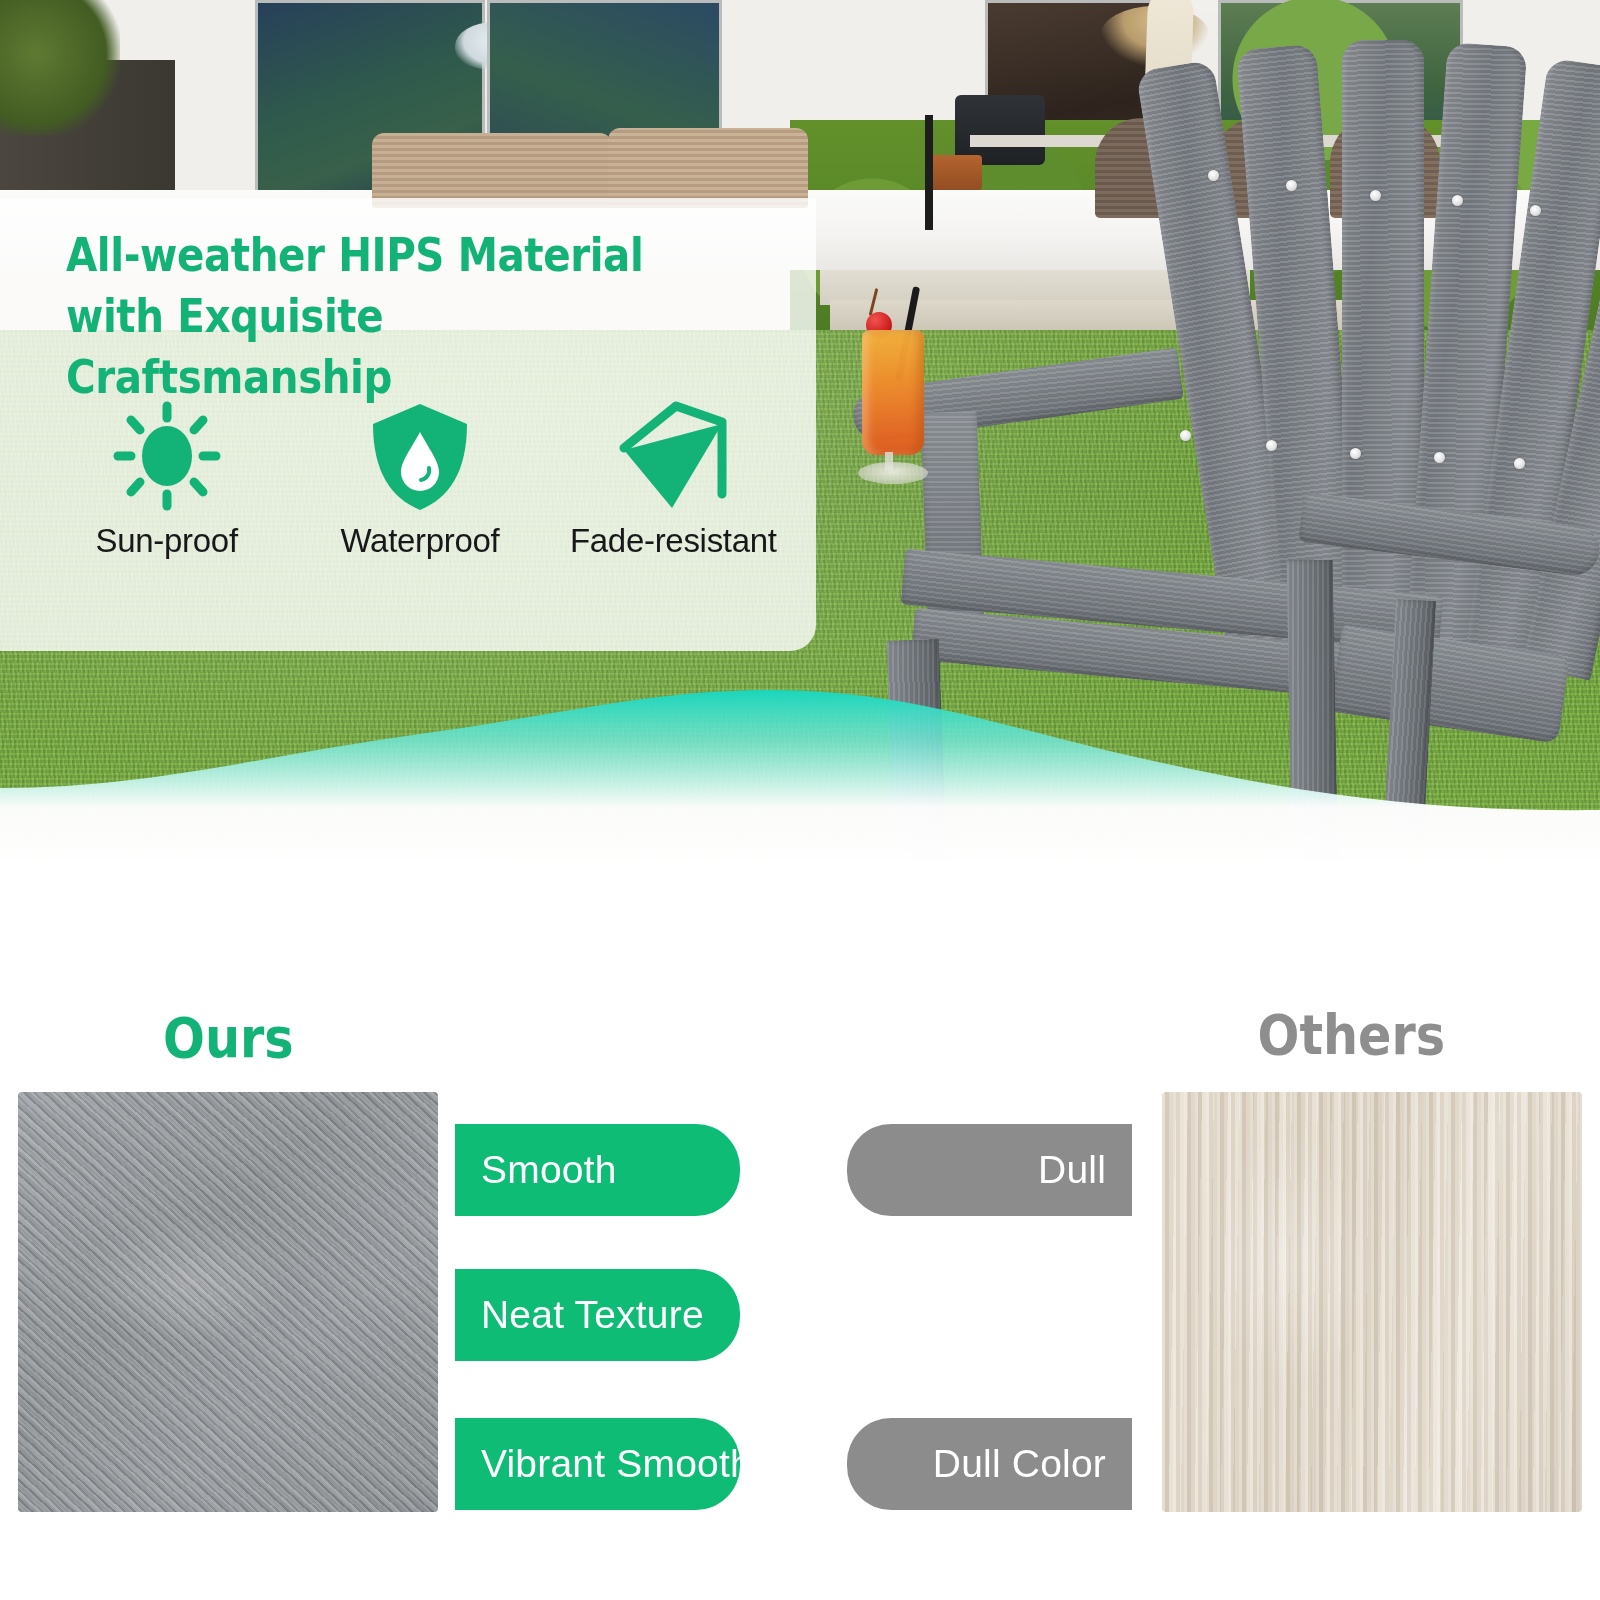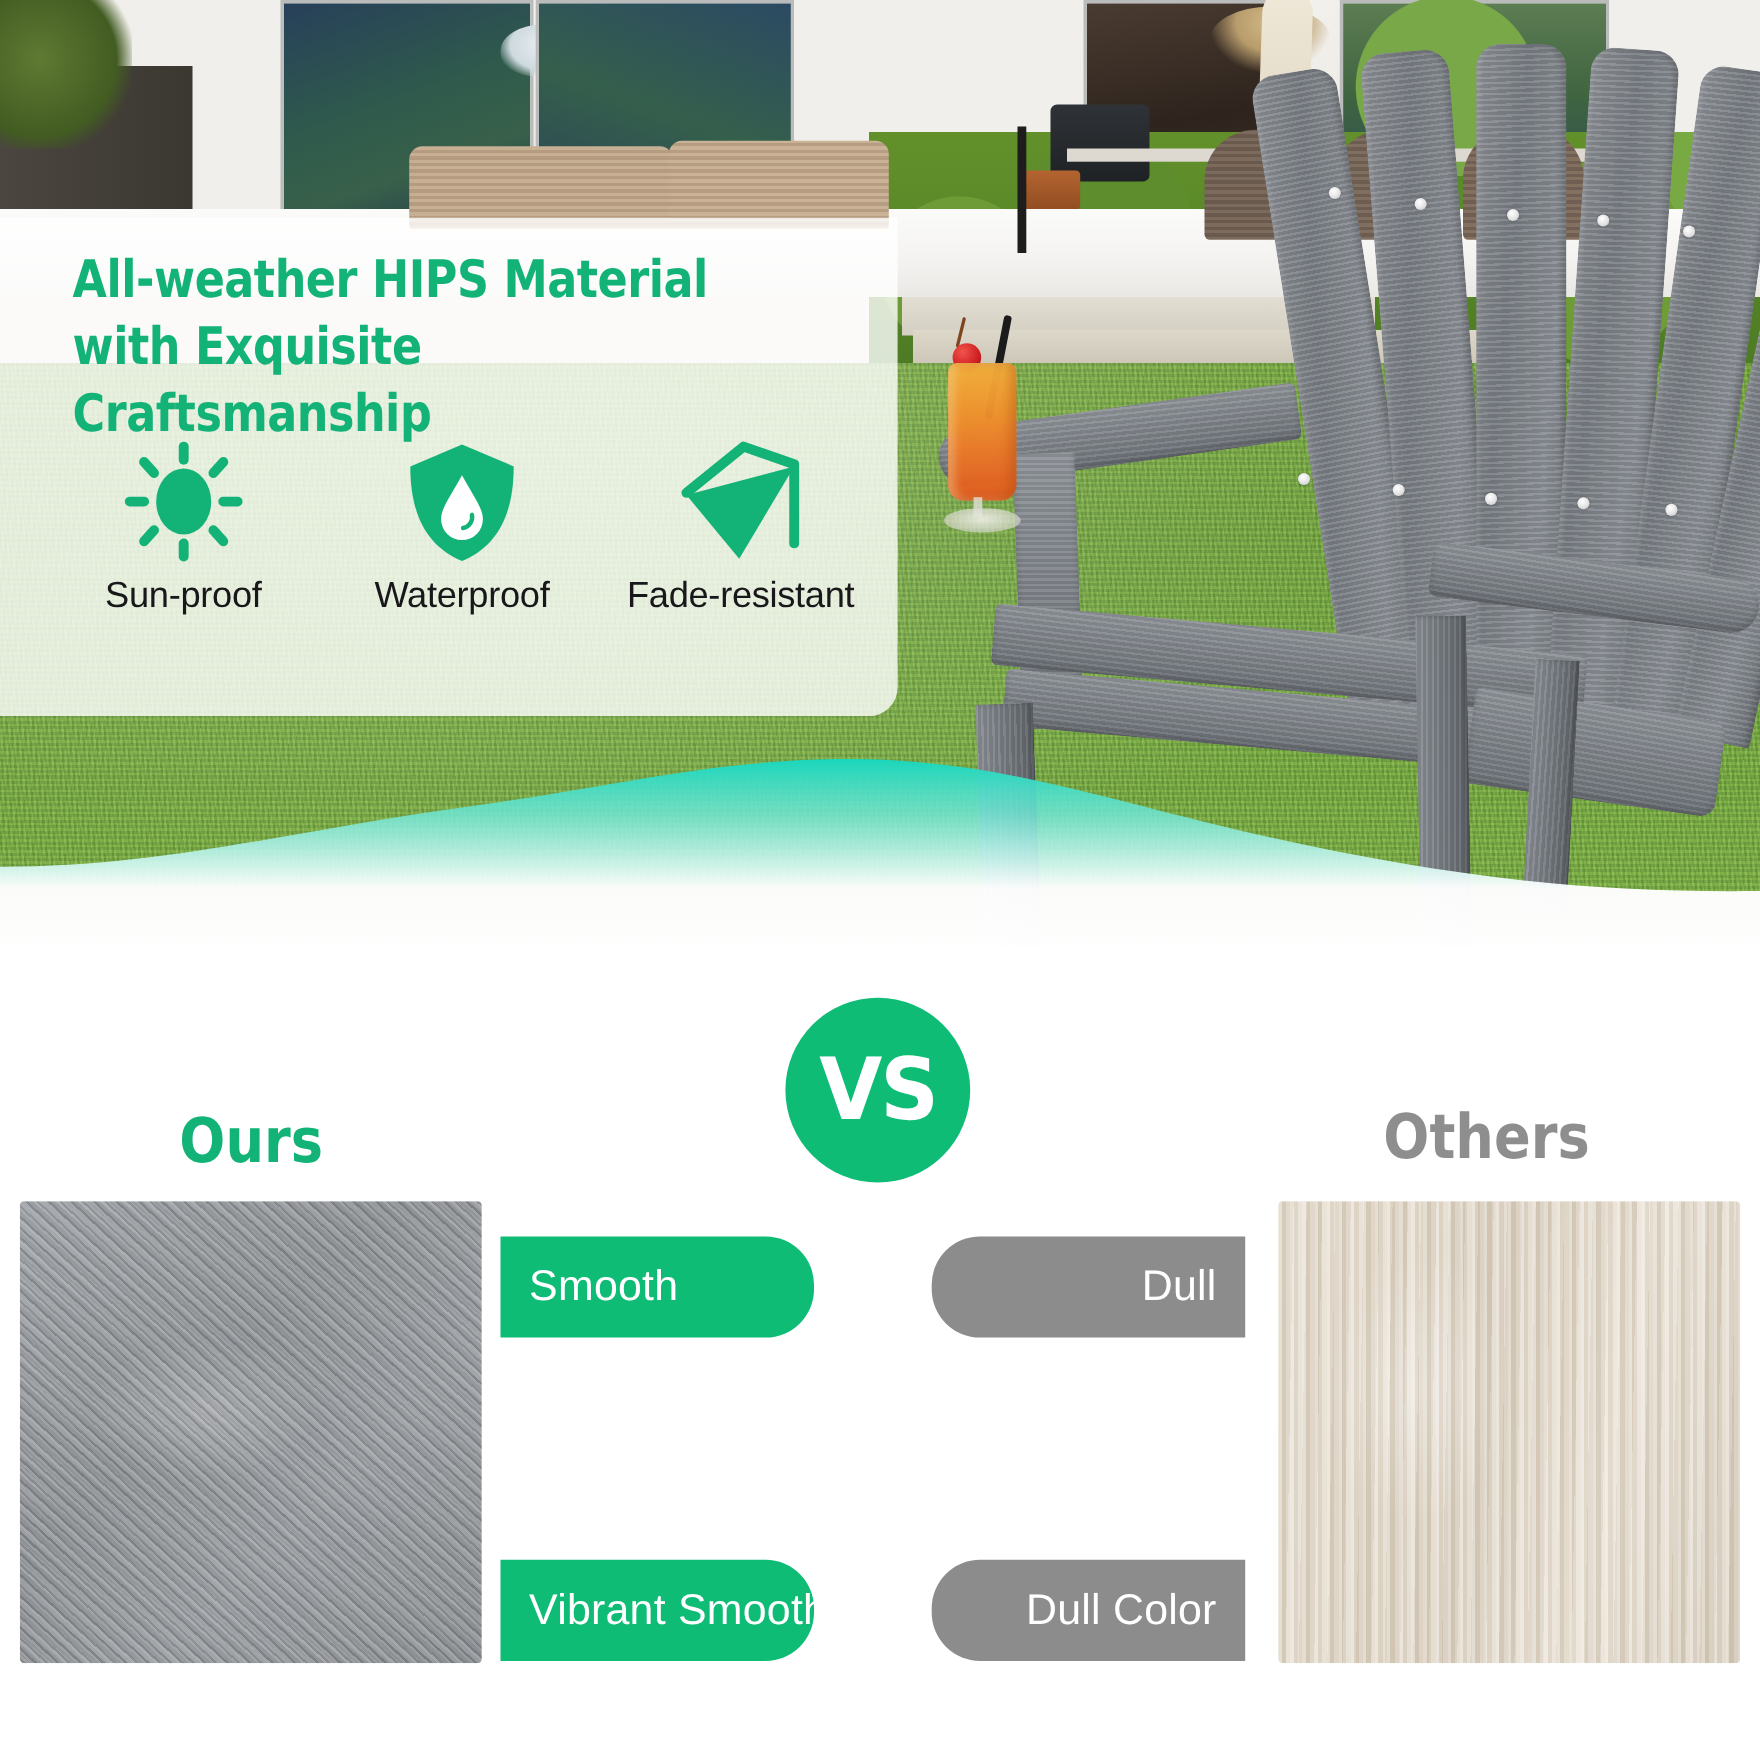--- a/index.html
+++ b/index.html
@@ -344,33 +344,33 @@
         <svg width="126" height="118" viewBox="0 0 126 118">
           <path d="M14 50 L66 8 L112 24 L112 96" stroke="#13b378" stroke-width="9" fill="none" stroke-linejoin="round" stroke-linecap="round"></path>
           <path d="M14 52 L112 26 L62 110 Z" fill="#13b378"></path>
         </svg>
       </div>
       <div class="feat-label">Fade-resistant</div>
     </div>
 
   </div>
 
-  <div class="vs">
-    <span>VS</span>
-  </div>
 
   <div class="h-ours">Ours</div>
   <div class="h-others">Others</div>
 
   <div class="swatch sw-ours"></div>
   <div class="swatch sw-others"></div>
 
   <div class="pill pill-ours r1">
     <span>Smooth</span>
     </div>
+  <div class="pill pill-ours r2">
+    <span>Neat Texture</span>
+    </div>
   <div class="pill pill-ours r3">
     <span>Vibrant Smooth</span>
     </div>
 
   <div class="pill pill-others r1">
     <span>Dull</span>
     </div>
   <div class="pill pill-others r3">
     <span>Dull Color</span>
     </div>

